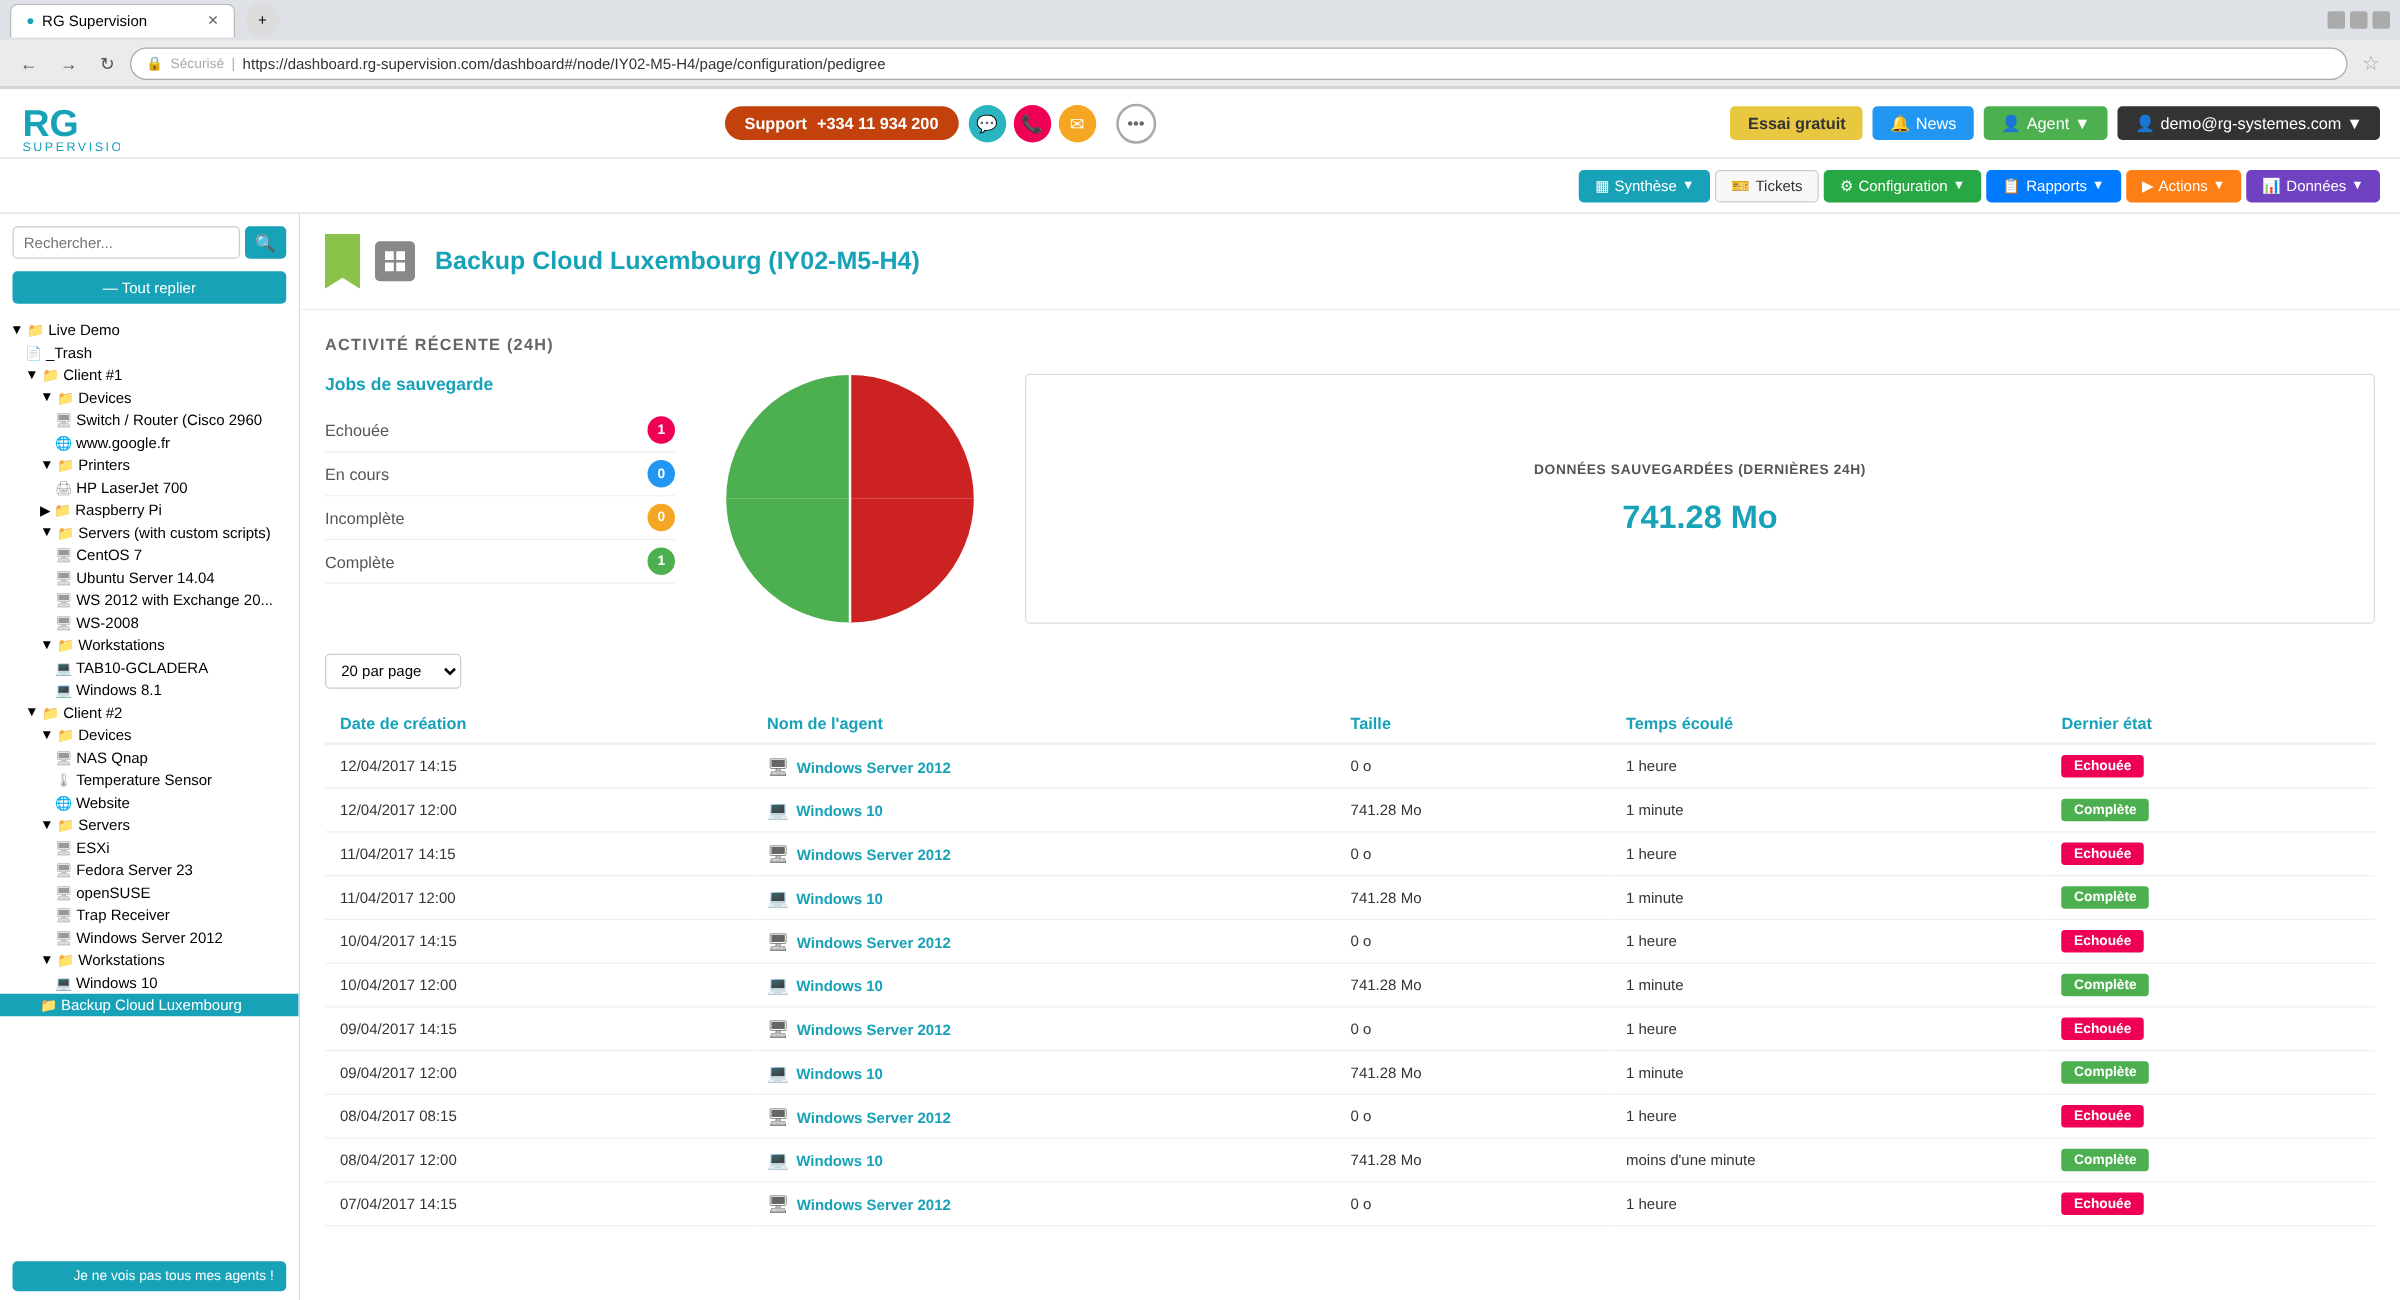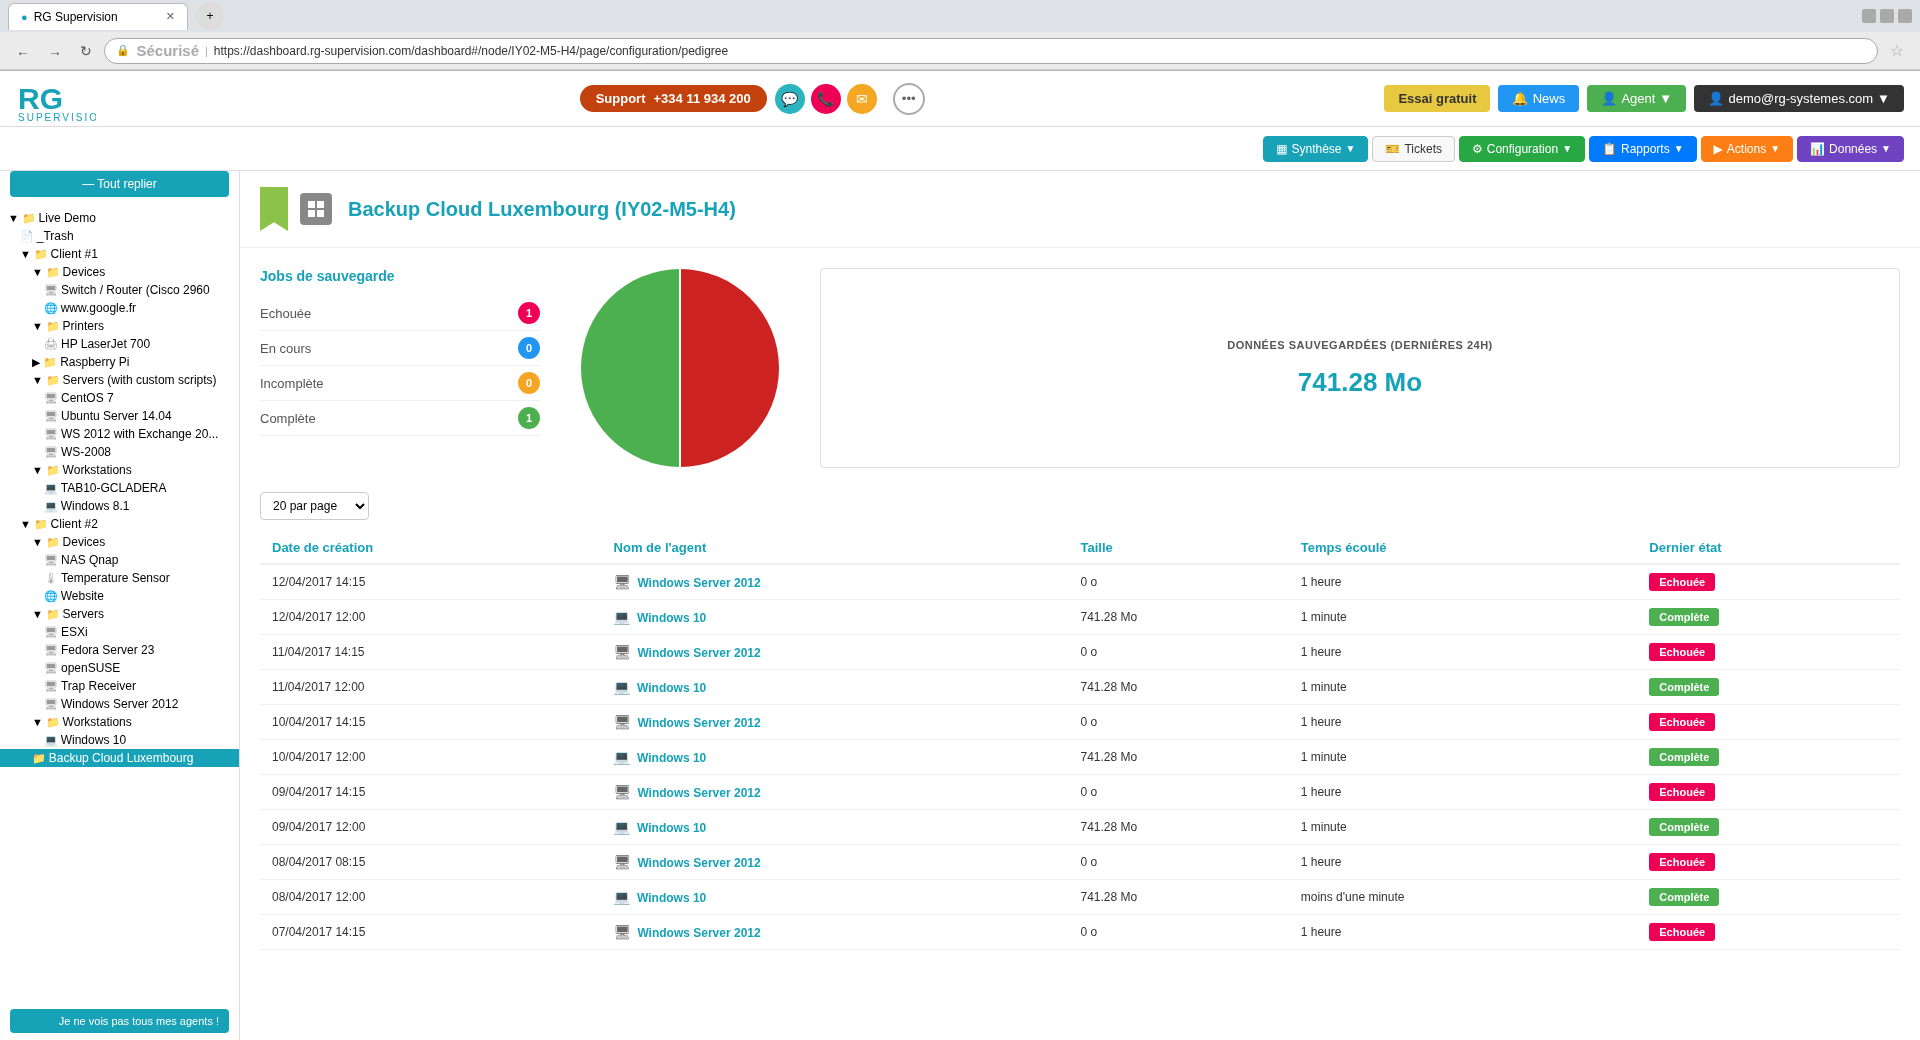--- a/index.html
+++ b/index.html
@@ -128,21 +128,21 @@
       <div style="width:14px;height:14px;background:#aaa;border-radius:2px;"></div>
       <div style="width:14px;height:14px;background:#aaa;border-radius:2px;"></div>
     </div>
   </div>
   <div class="browser-controls">
     <button class="nav-btn">←</button>
     <button class="nav-btn">→</button>
     <button class="nav-btn">↻</button>
     <div class="address-bar">
       <span class="lock">🔒</span>
-      <span style="color:#aaa;font-size:15px;font-weight:bold;">Sécurisé</span>
+      <span style="color:#aaa;font-size:11px;">Sécurisé</span>
       <span style="color:#aaa;font-size:11px;">|</span>
       <span class="url">https://dashboard.rg-supervision.com/dashboard#/node/IY02-M5-H4/page/configuration/pedigree</span>
     </div>
     <button class="star-btn">☆</button>
   </div>
 </div>
 
 <div class="app">
 
   <div class="top-nav">
@@ -212,20 +212,24 @@
     <div class="nav-tab purple">
       <span>📊</span>
       <span>Données</span>
       <span class="dropdown-arrow">▼</span>
     </div>
   </div>
 
   <div class="main-layout">
 
     <div class="sidebar">
+      <div class="search-bar">
+        <input class="search-input" type="text" placeholder="Rechercher..." style="">
+        <button class="search-btn">🔍</button>
+      </div>
       <button class="reply-btn">— Tout replier</button>
       <div class="tree">
 
         <div class="tree-item tree-indent-1">
           <span class="tree-icon">▼</span>
           <span class="folder-icon tree-icon">📁</span>
           <span>Live Demo</span>
         </div>
         <div class="tree-item tree-indent-2">
           <span class="tree-icon">📄</span>
@@ -373,20 +377,21 @@
             <rect x="10" y="1" width="7" height="7" fill="white"></rect>
             <rect x="1" y="10" width="7" height="7" fill="white"></rect>
             <rect x="10" y="10" width="7" height="7" fill="white"></rect>
           </svg>
         </button>
         <h1 class="page-title">Backup Cloud Luxembourg (IY02-M5-H4)</h1>
       </div>
 
       <div class="dashboard">
 
+        <div class="section-title">ACTIVITÉ RÉCENTE (24H)</div>
 
         <div class="activity-section">
 
           <div class="jobs-table">
             <div class="jobs-title">Jobs de sauvegarde</div>
             <div class="job-row">
               <span class="job-label">Echouée</span>
               <span class="job-badge badge-red">1</span>
             </div>
             <div class="job-row">

